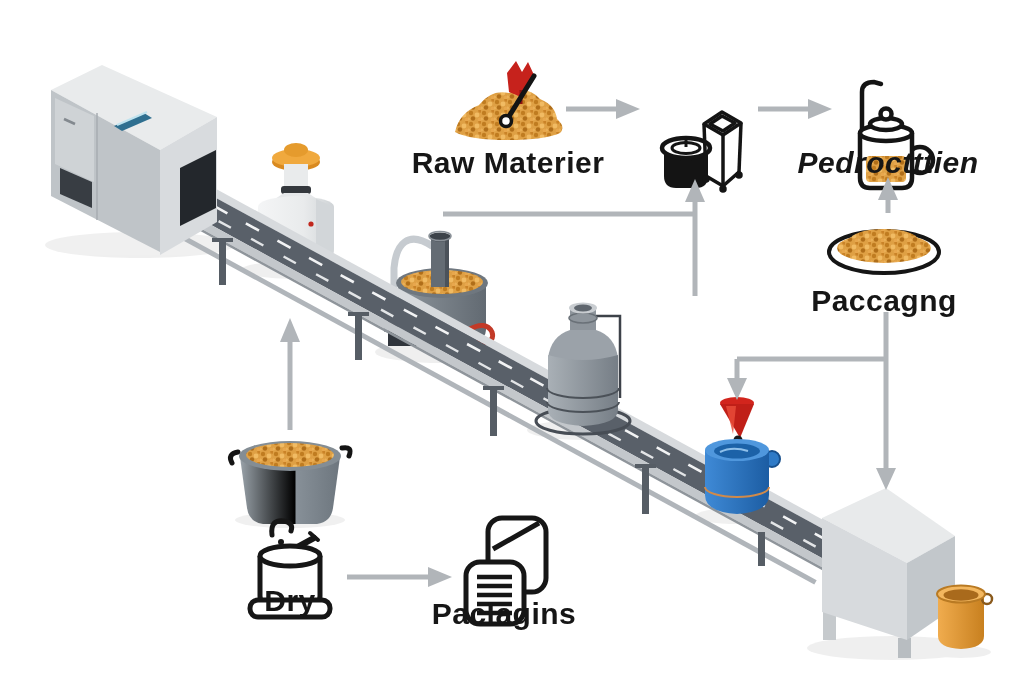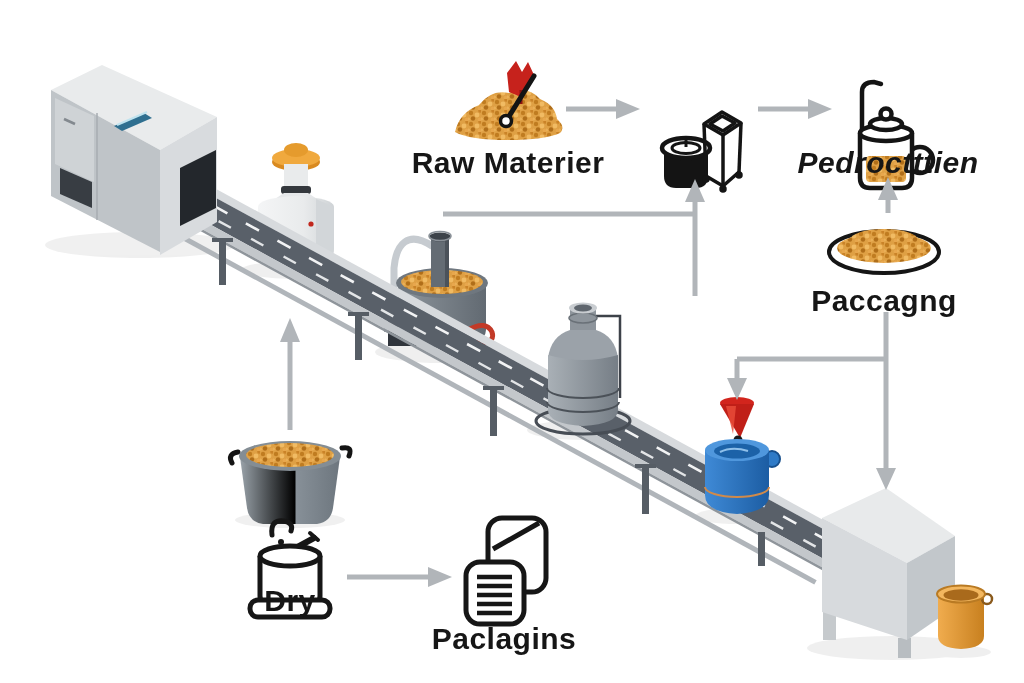--- a/index.html
+++ b/index.html
@@ -281,15 +281,15 @@
       <line x1="347" y1="577" x2="430" y2="577"></line>
       <polygon points="428,567 452,577 428,587" stroke="none"></polygon>
     </g>
   </g>
 </svg>
 
 <div class="lbl" style="left:398px;top:146px;">Raw Materier</div>
 <div class="lbl" style="left:778px;top:146px;font-style:italic;">Pedroctttien</div>
 <div class="lbl" style="left:774px;top:284px;">Paccagng</div>
 <div class="lbl" style="left:180px;top:584px;">Dry</div>
-<div class="lbl" style="left:394px;top:622px;">Paclagins</div>
+<div class="lbl" style="left:394px;top:597px;">Paclagins</div>
 
 </div>
 
 </body></html>

